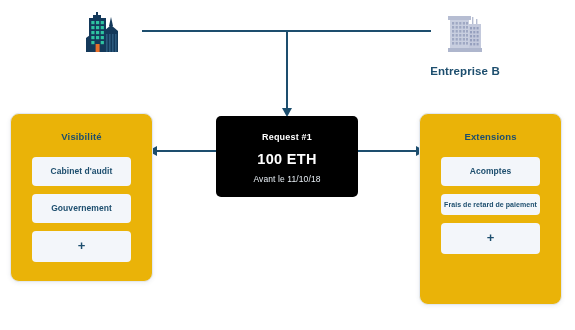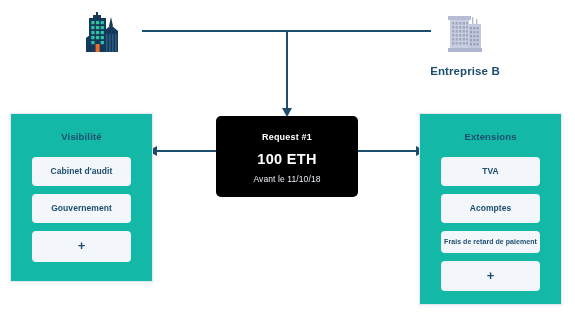--- a/index.html
+++ b/index.html
@@ -94,23 +94,23 @@
     margin-top: 9px;
     font-size: 11.5px;
     font-weight: bold;
     color: #1d4e6e;
     letter-spacing: 0.1px;
   }
 
   
   .panel {
     position: absolute;
-    background: #14b8a6;
+    background: #eab308;
     border: 1px solid #e3e8ef;
-    border-radius: 1px;
+    border-radius: 9px;
     box-shadow: 0 1px 4px rgba(40,70,100,0.09);
     box-sizing: border-box;
   }
   #panel-visibilite {
     left: 10px;
     top: 113px;
     width: 143px;
     height: 169px;
   }
   #panel-extensions {
@@ -312,18 +312,17 @@
 
 <div id="request-card">
   <div id="request-title">Request #1</div>
   <div id="request-amount">100 ETH</div>
   <div id="request-deadline">Avant le 11/10/18</div>
 </div>
 
 <div class="panel" id="panel-extensions">
   <div class="panel-title">Extensions</div>
   <div class="panel-items">
-    <div class="pill">TVA</div>
     <div class="pill">Acomptes</div>
     <div class="pill small">Frais de retard de paiement</div>
     <div class="pill plus">+</div>
   </div>
 </div>
 
 </body></html>

